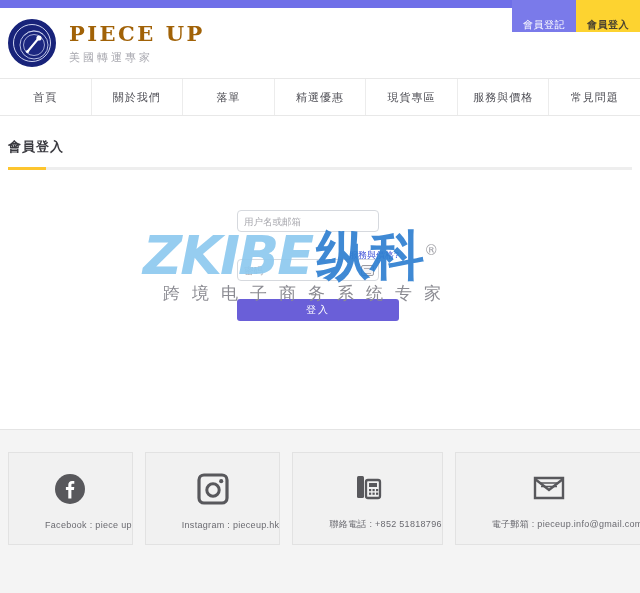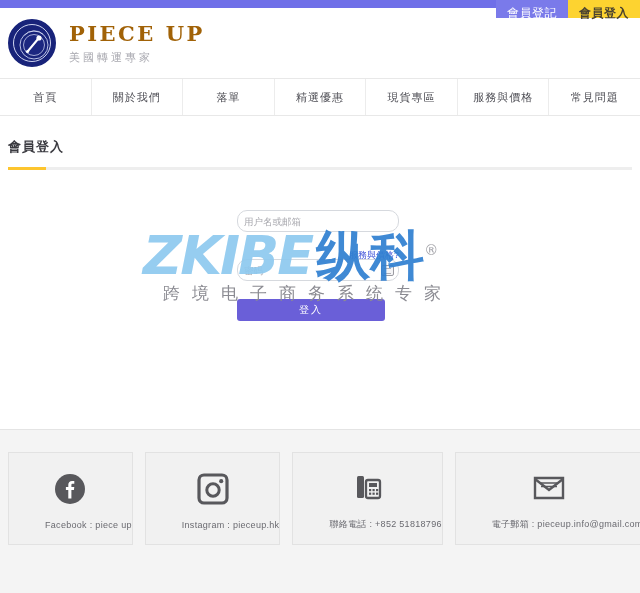--- a/index.html
+++ b/index.html
@@ -18,22 +18,22 @@
     background: #6f6fe8;
   }
   .topbar-tabs {
     position: absolute;
     top: 0; right: 0;
     height: 18px;
     display: flex;
   }
   .topbar-tab {
     height: 18px;
-    padding: 4px 11px;
-    font-size: 12px;
+    padding: 16px 11px;
+    font-size: 10px;
     line-height: 18px;
     color: #ffffff;
     letter-spacing: .5px;
     white-space: nowrap;
     cursor: pointer;
   }
   .topbar-tab.register { background: #7a7aea; }
   .topbar-tab.login { background: #fdd330; color: #4a4230; font-weight: bold; }
 
   
@@ -127,24 +127,24 @@
     height: 230px;
     background: #fff;
   }
   .form-inner {
     position: absolute;
     left: 237px;
     top: 40px;
     width: 162px;
   }
   .field {
-    width: 162px;
+    width: 142px;
     height: 22px;
     border: 1px solid #d6d9de;
-    border-radius: 10px;
+    border-radius: 4px;
     background: #fff;
     position: relative;
     display: flex;
     align-items: flex-end;
   }
   .field input {
     border: none;
     outline: none;
     background: transparent;
     width: 100%;
@@ -178,21 +178,21 @@
   }
   .kb-icon:before {
     content:"";
     position:absolute; left:2px; top:2px;
     width: 7px; height: 4px;
     border-top: 1px solid #b0b0b8;
     border-bottom: 1px solid #b0b0b8;
   }
   .login-btn {
     margin-top: 18px;
-    width: 148px;
+    width: 162px;
     height: 22px;
     border: none;
     border-radius: 3px;
     background: #6a5fd8;
     color: #fff;
     font-size: 10px;
     letter-spacing: 2px;
     cursor: pointer;
     font-family: Liberation Serif, serif;
   }

